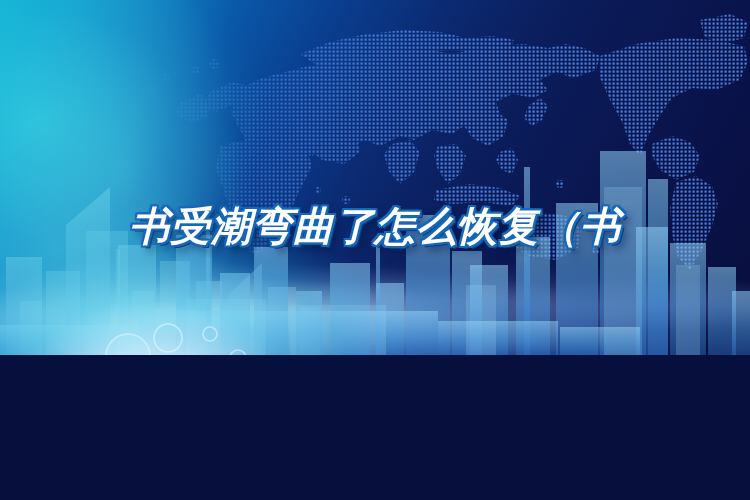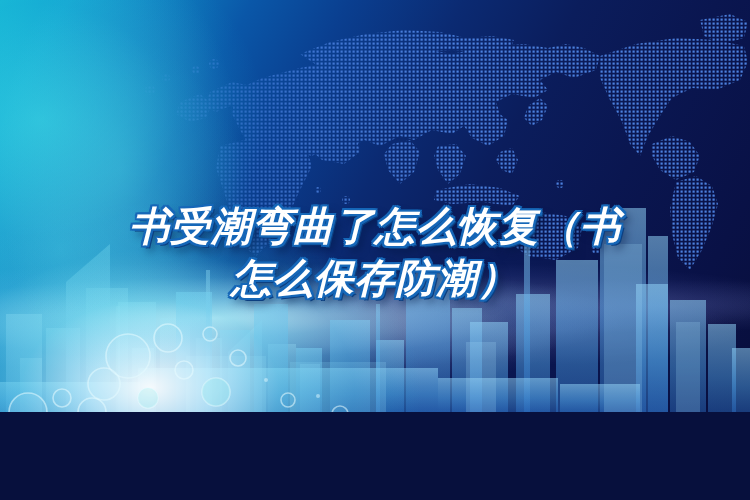--- a/index.html
+++ b/index.html
@@ -1,21 +1,21 @@
 <!DOCTYPE html>
 <html><head>
 <meta charset="utf-8">
 <style>
   * { margin:0; padding:0; box-sizing:border-box; }
   html,body { width:750px; height:500px; overflow:hidden; background:#07103d; }
   body { font-family:"Liberation Sans","DejaVu Sans",sans-serif; }
 
   #banner{
     position:relative;
-    width:750px; height:412px;
+    width:750px; height:355px;
     overflow:hidden;
     background:#0a1248;
   }
   .layer{ position:absolute; inset:0; }
 
   
   #base{
     background:
       linear-gradient(118deg,
         #16b9d6 0%,
@@ -310,16 +310,15 @@
         <circle cx="266" cy="380" r="2"></circle>
         <circle cx="318" cy="396" r="2"></circle>
         <circle cx="74" cy="432" r="2"></circle>
         <circle cx="346" cy="452" r="2"></circle>
       </g>
     </svg>
   </div>
 
   <div id="titleBox">
     <span class="tline l1">书受潮弯曲了怎么恢复（书</span>
-    <span class="tline l2">怎么保存防潮）</span>
   </div>
 
 </div>
 
 </body></html>

